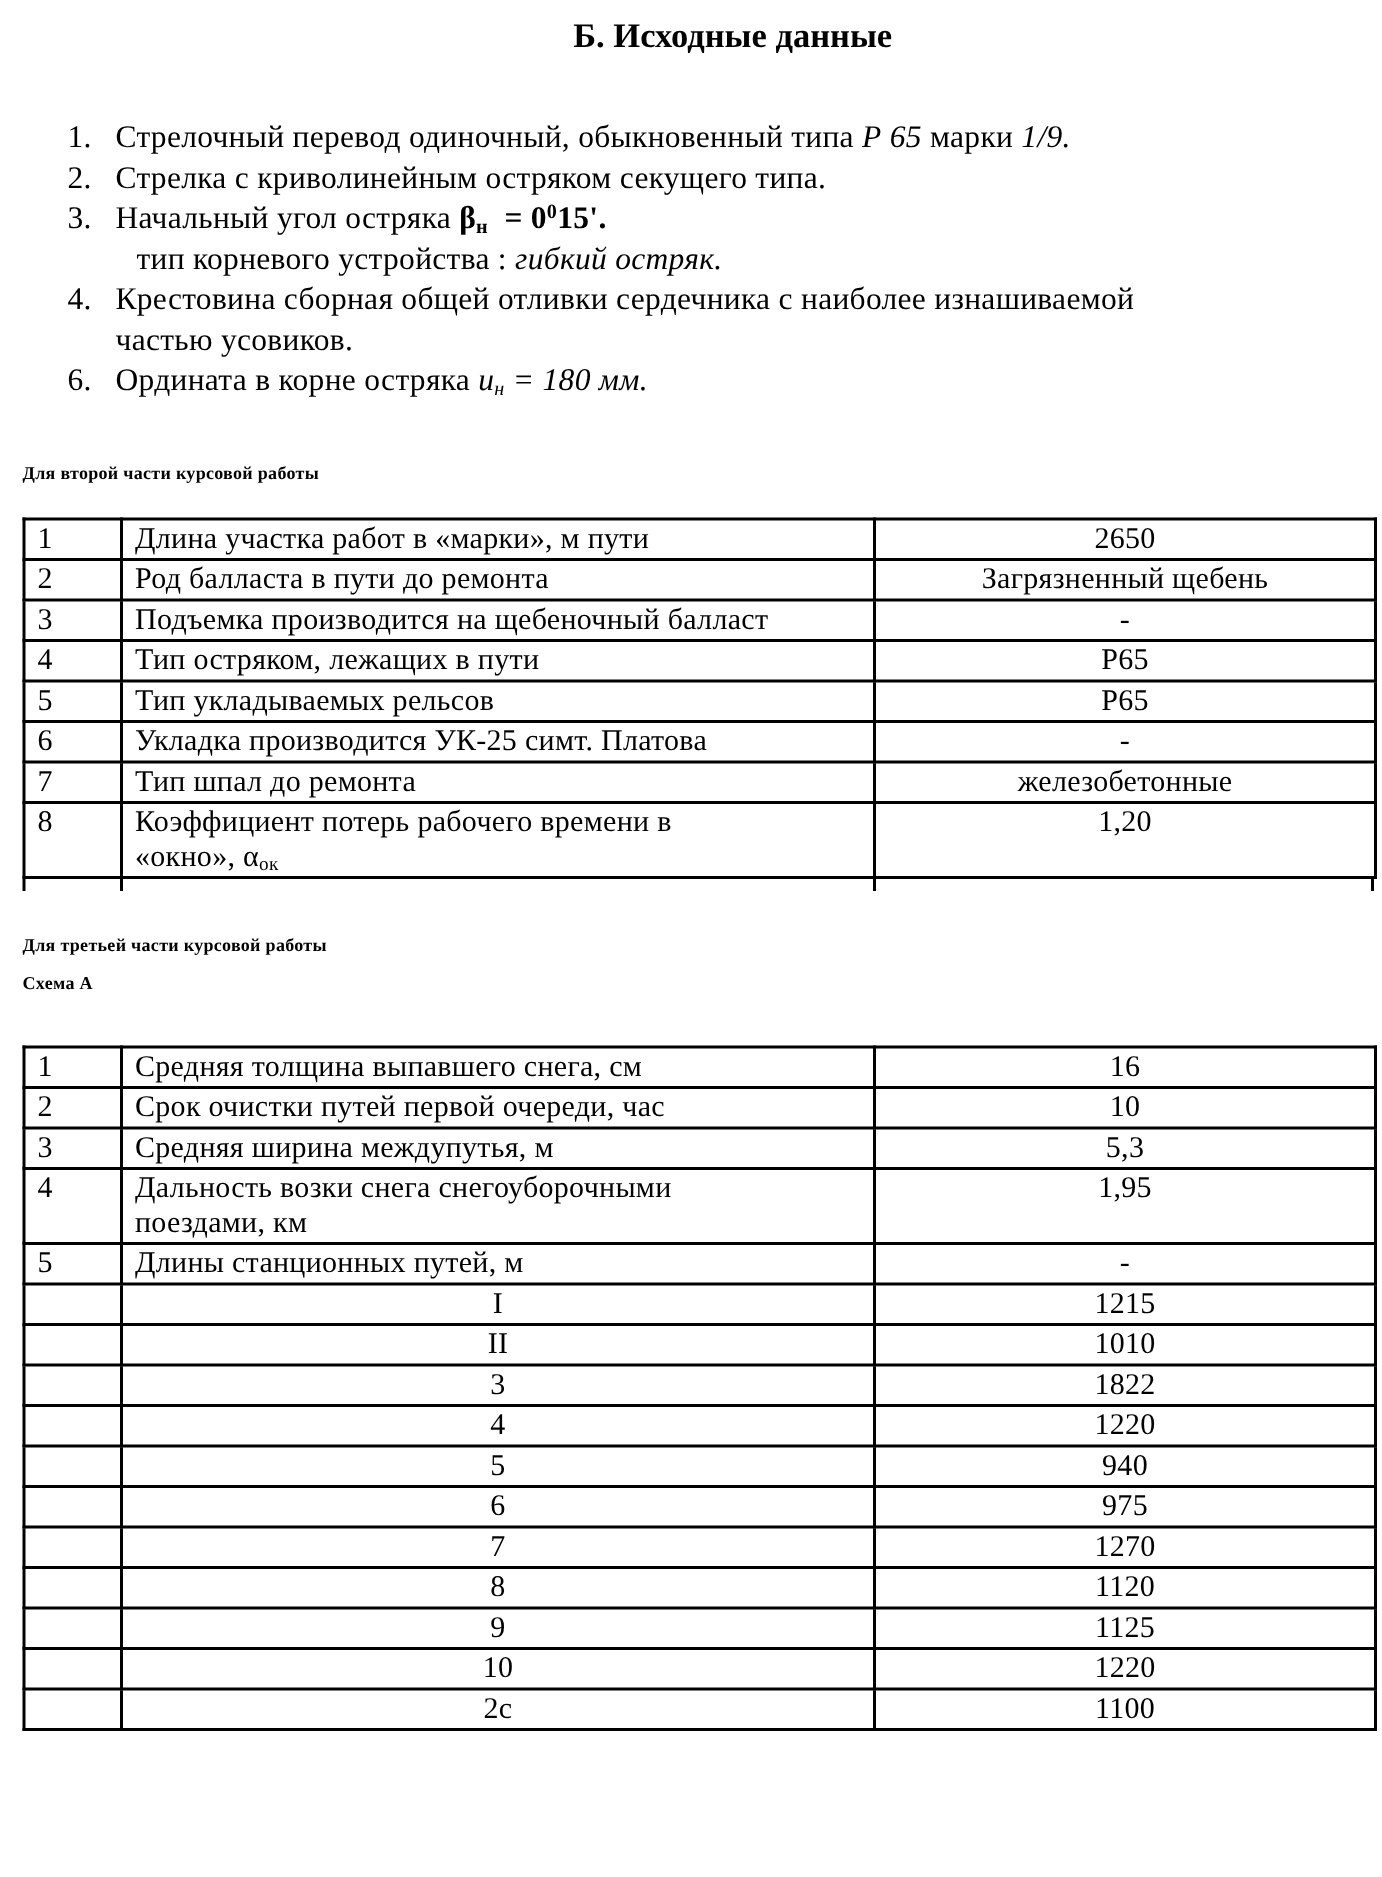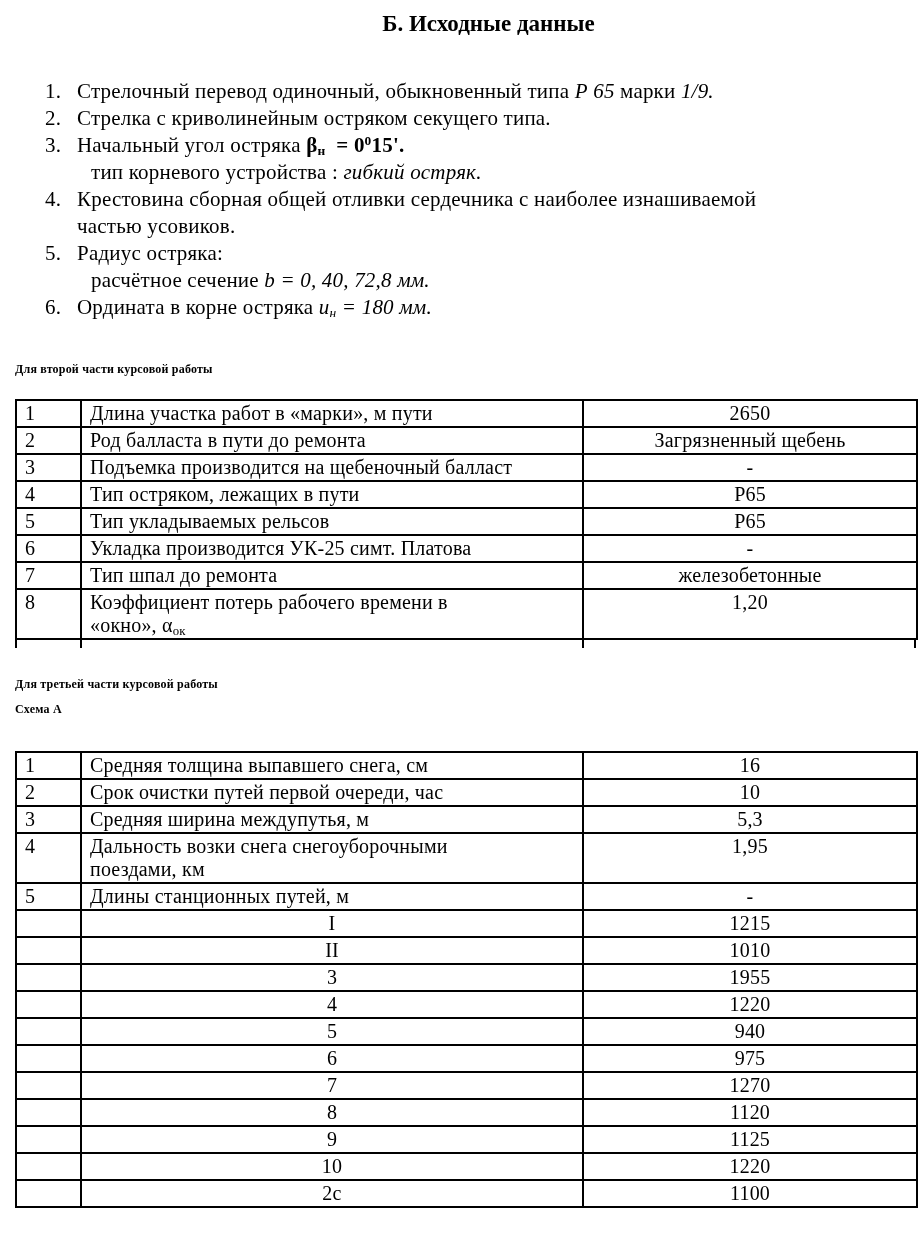--- a/index.html
+++ b/index.html
@@ -91,24 +91,20 @@
       </div>
       <div class="list-item">
         <div class="list-line first"><span class="num">3.</span><span class="seg normal">Начальный угол остряка </span><span class="seg bold">β</span><sub class="seg bold">н</sub><span class="seg bold">&nbsp; = 0</span><sup class="seg bold">0</sup><span class="seg bold">15'.</span></div>
         <div class="list-line indent"><span class="seg normal">тип корневого устройства : </span><span class="seg bold-italic">гибкий остряк.</span></div>
       </div>
       <div class="list-item">
         <div class="list-line first"><span class="num">4.</span><span class="seg normal">Крестовина сборная общей отливки сердечника с наиболее изнашиваемой</span></div>
         <div class="list-line wrap"><span class="seg normal">частью усовиков.</span></div>
       </div>
       <div class="list-item">
-        <div class="list-line first"><span class="num">5.</span><span class="seg normal">Радиус остряка:</span></div>
-        <div class="list-line indent"><span class="seg normal">расчётное сечение </span><span class="seg bold-italic">b = 0, 40, 72,8 мм.</span></div>
-      </div>
-      <div class="list-item">
         <div class="list-line first"><span class="num">6.</span><span class="seg normal">Ордината в корне остряка </span><span class="seg bold-italic">и</span><sub class="seg bold-italic">н</sub><span class="seg bold-italic"> = 180 мм.</span></div>
       </div>
     </div>
 
   <h2 class="section" id="part2-heading">Для второй части курсовой работы</h2>
 
   <table class="data">
     <colgroup>
       <col style="width:65px">
         <col style="width:502px">
@@ -204,21 +200,21 @@
           <td class="valuecell">1215</td>
         </tr>
         <tr>
           <td class="numcell"></td>
           <td class="labelcell center">II</td>
           <td class="valuecell">1010</td>
         </tr>
         <tr>
           <td class="numcell"></td>
           <td class="labelcell center">3</td>
-          <td class="valuecell">1955</td>
+          <td class="valuecell">1822</td>
         </tr>
         <tr>
           <td class="numcell"></td>
           <td class="labelcell center">4</td>
           <td class="valuecell">1220</td>
         </tr>
         <tr>
           <td class="numcell"></td>
           <td class="labelcell center">5</td>
           <td class="valuecell">940</td>

